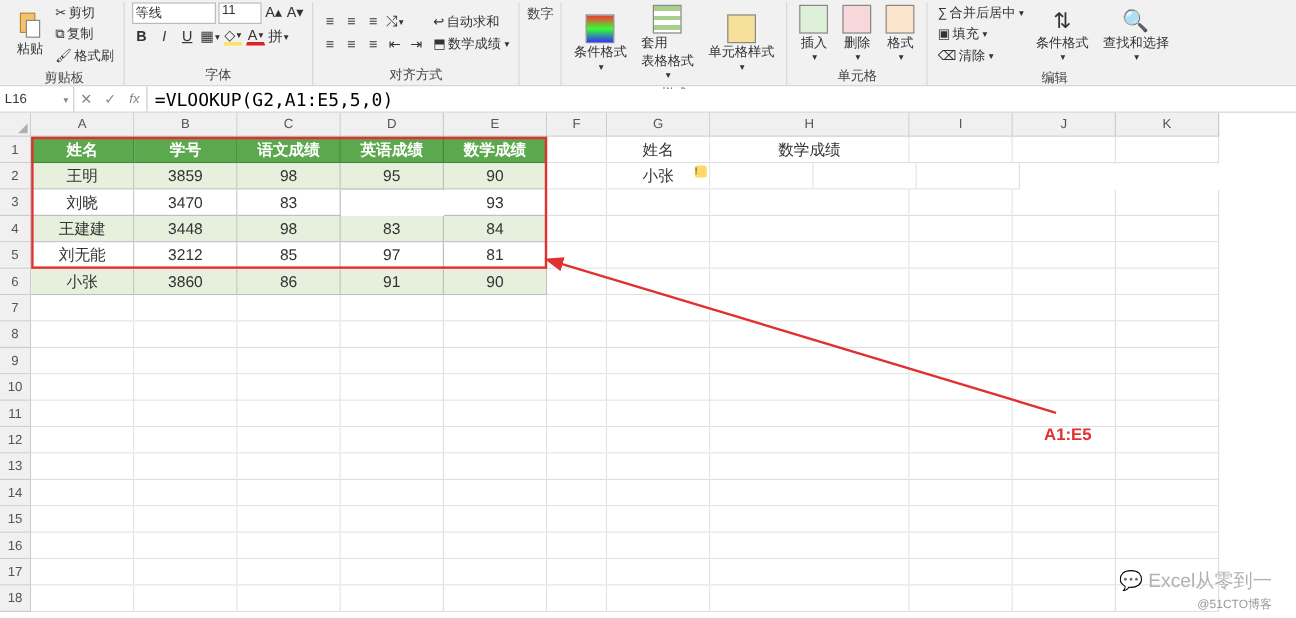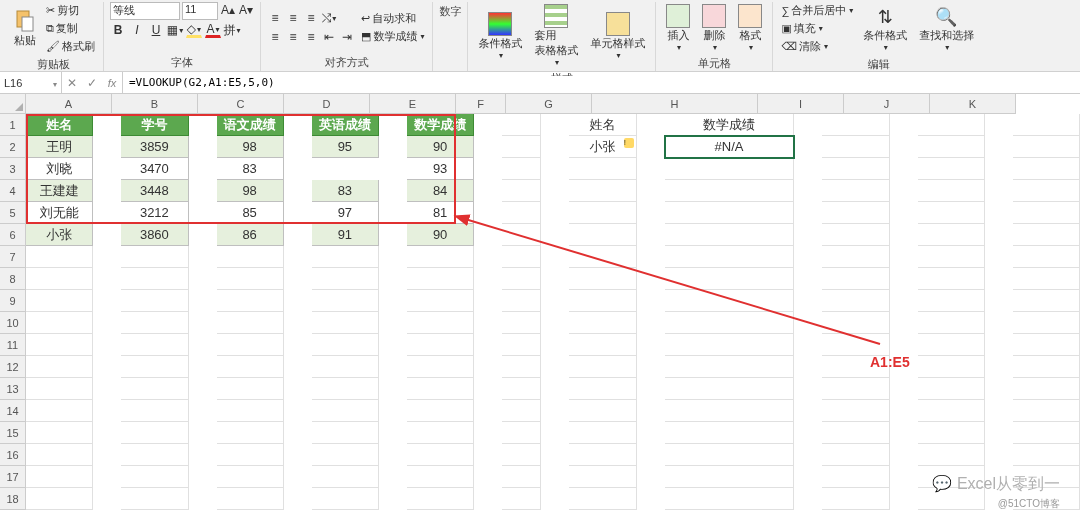--- a/index.html
+++ b/index.html
@@ -21,32 +21,32 @@
 .carrot::after{content:"▾"; font-size:8px; margin-left:1px;}
 
 
 .fbar { height: 22px; border-bottom: 1px solid #ccc; display: flex; align-items: stretch; background: #fff; }
 .namebox { width: 62px; border-right: 1px solid #ccc; display:flex; align-items:center; padding:0 4px; font-size:11px; }
 .namebox .carrot::after{color:#888;}
 .fctrls { display:flex; align-items:center; border-right:1px solid #ccc; }
 .fctrl { width:20px; height:100%; display:flex; align-items:center; justify-content:center; color:#888; cursor:pointer;}
 .fctrl.fx{font-style:italic; font-size:11px;}
 .finput { flex:1; padding:0 6px; display:flex; align-items:center; font-size:11px; }
-.finput input{border:none;outline:none;width:100%;font-family:Consolas,monospace;font-size:11px;}
+.finput input{border:none;outline:none;width:100%;font-family:Consolas,monospace;font-size:15px;}
 
 
 .grid-wrap { position:absolute; top:94px; bottom:0; left:0; right:0; overflow:hidden; background:#fff;}
 .corner { position:absolute; top:0; left:0; width:26px; height:20px; background:#f0f0f0; border-right:1px solid #ccc; border-bottom:1px solid #ccc; }
 .corner::after{content:"";position:absolute;right:2px;bottom:2px;width:0;height:0;border-left:8px solid transparent;border-bottom:8px solid #b0b0b0;}
 .colhdrs { position:absolute; top:0; left:26px; right:0; height:20px; display:flex; }
 .colhdr { background:#f0f0f0; border-right:1px solid #ccc; border-bottom:1px solid #ccc; display:flex; align-items:center; justify-content:center; font-size:11px; color:#555;}
 .rowhdrs { position:absolute; top:20px; left:0; width:26px; bottom:0; }
 .rowhdr { height:22px; background:#f0f0f0; border-right:1px solid #ccc; border-bottom:1px solid #ccc; display:flex; align-items:center; justify-content:center; font-size:11px; color:#555;}
 .cells { position:absolute; top:20px; left:26px; right:0; bottom:0; }
-.row { display:flex; height:22px;gap:28px; }
+.row { display:flex; height:22px; }
 .cell { border-right:1px solid #e0e0e0; border-bottom:1px solid #e0e0e0; display:flex; align-items:center; justify-content:center; font-size:13px; position:relative; background:#fff;}
 .hdr-cell { background:#5ca84f; color:#fff; font-weight:bold; border-right:1px solid #3d8a34; border-bottom:1px solid #3d8a34;}
 .alt { background:#e6f0dd; }
 .sel { outline:2px solid #217346; outline-offset:-1px; z-index:2;}
 .warn{position:absolute; right:2px; top:2px; width:10px; height:10px; background:#ffd966; border-radius:2px; font-size:8px;}
 
 
 .overlay{position:absolute; pointer-events:none;}
 .formula-label{position:absolute; font-size:20px; font-weight:bold; color:#222;}
 .red-label{position:absolute; color:#e03030; font-size:14px; font-weight:bold;}
@@ -278,21 +278,20 @@
         <div class="cell" style="width: 86px;"></div>
       </div>
       <div class="row">
         <div class="cell alt" style="width: 86px; border-right: 1px solid rgb(191, 191, 191); border-bottom: 1px solid rgb(191, 191, 191);">王明</div>
         <div class="cell alt" style="width: 86px; border-right: 1px solid rgb(191, 191, 191); border-bottom: 1px solid rgb(191, 191, 191);">3859</div>
         <div class="cell alt" style="width: 86px; border-right: 1px solid rgb(191, 191, 191); border-bottom: 1px solid rgb(191, 191, 191);">98</div>
         <div class="cell alt" style="width: 86px; border-right: 1px solid rgb(191, 191, 191); border-bottom: 1px solid rgb(191, 191, 191);">95</div>
         <div class="cell alt" style="width: 86px; border-right: 1px solid rgb(191, 191, 191); border-bottom: 1px solid rgb(191, 191, 191);">90</div>
         <div class="cell" style="width: 50px;"></div>
         <div class="cell" style="width: 86px; position: relative;">小张<span class="warn">!</span></div>
-        <div class="cell sel" style="width: 166px;">#N/A</div>
         <div class="cell" style="width: 86px;"></div>
         <div class="cell" style="width: 86px;"></div>
         <div class="cell" style="width: 86px;"></div>
       </div>
       <div class="row">
         <div class="cell" style="width: 86px; border-right: 1px solid rgb(191, 191, 191); border-bottom: 1px solid rgb(191, 191, 191);">刘晓</div>
         <div class="cell" style="width: 86px; border-right: 1px solid rgb(191, 191, 191); border-bottom: 1px solid rgb(191, 191, 191);">3470</div>
         <div class="cell" style="width: 86px; border-right: 1px solid rgb(191, 191, 191); border-bottom: 1px solid rgb(191, 191, 191);">83</div>
         <div class="cell" style="width: 86px; border-right: 1px solid rgb(191, 191, 191); border-bottom: 1px solid rgb(191, 191, 191); margin-top: 28px;">82</div>
         <div class="cell" style="width: 86px; border-right: 1px solid rgb(191, 191, 191); border-bottom: 1px solid rgb(191, 191, 191);">93</div>

